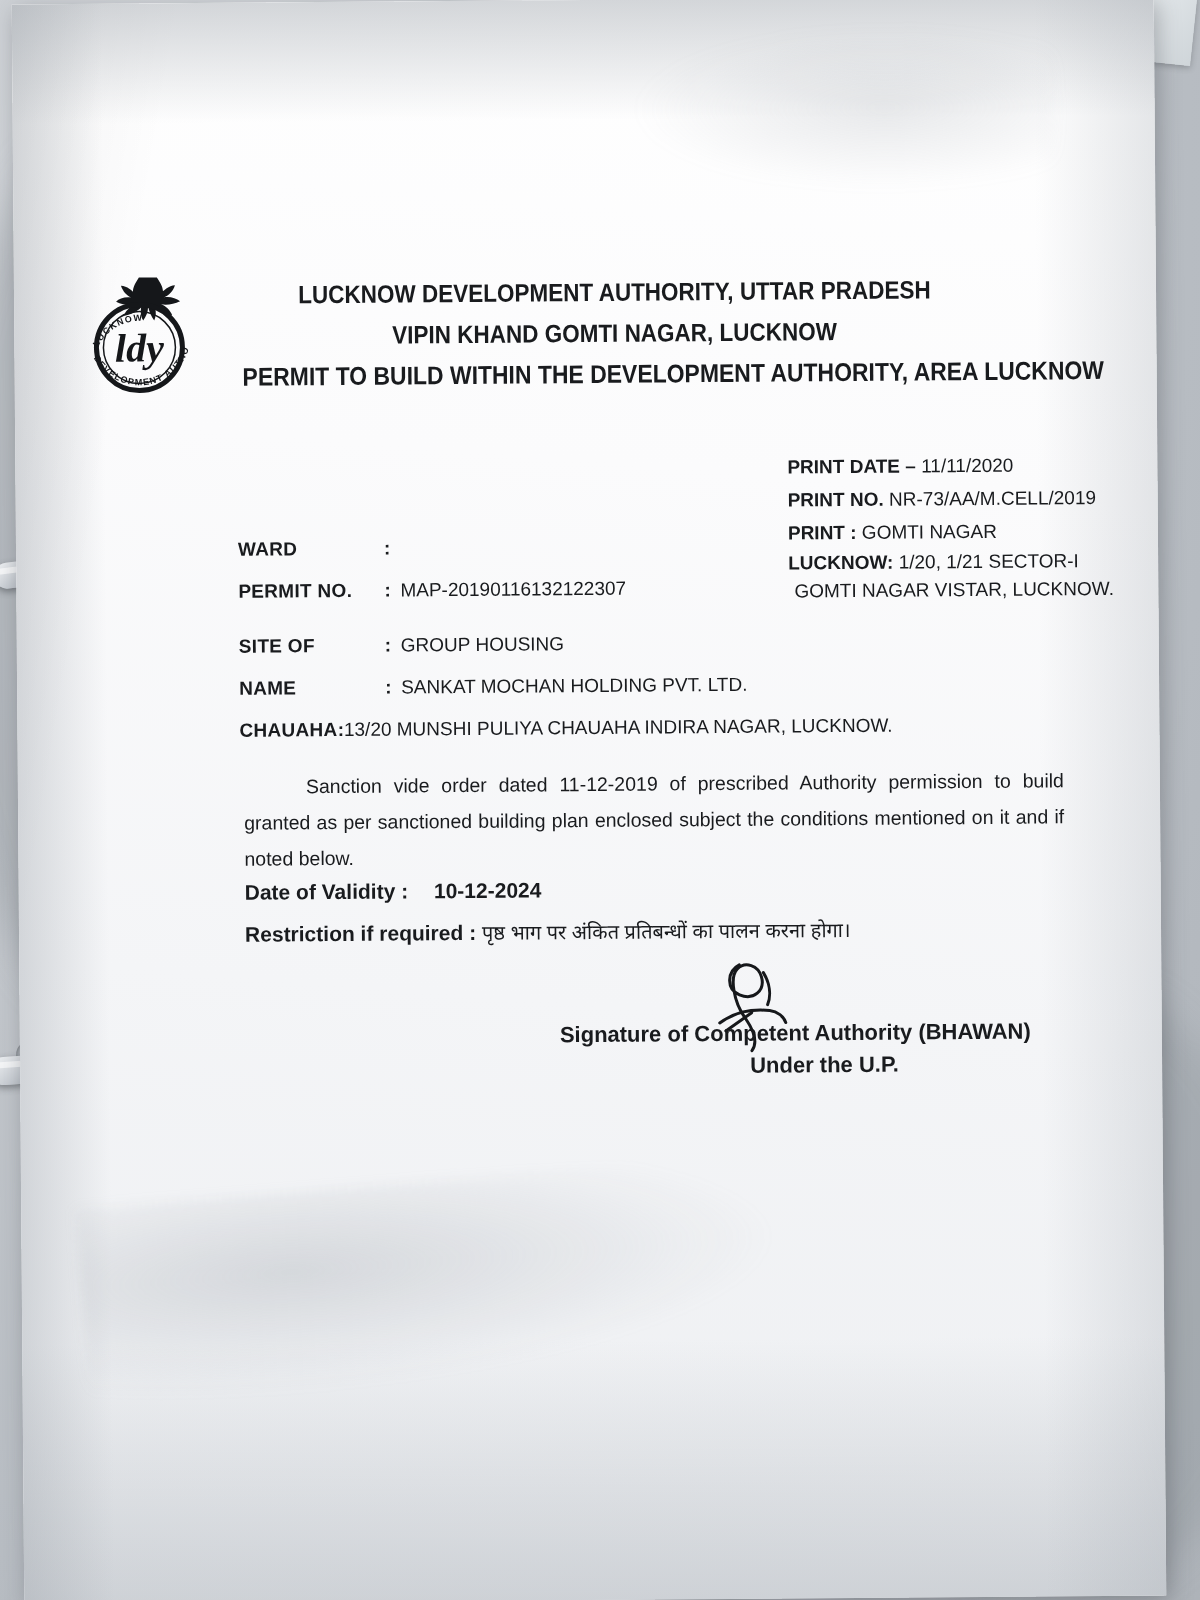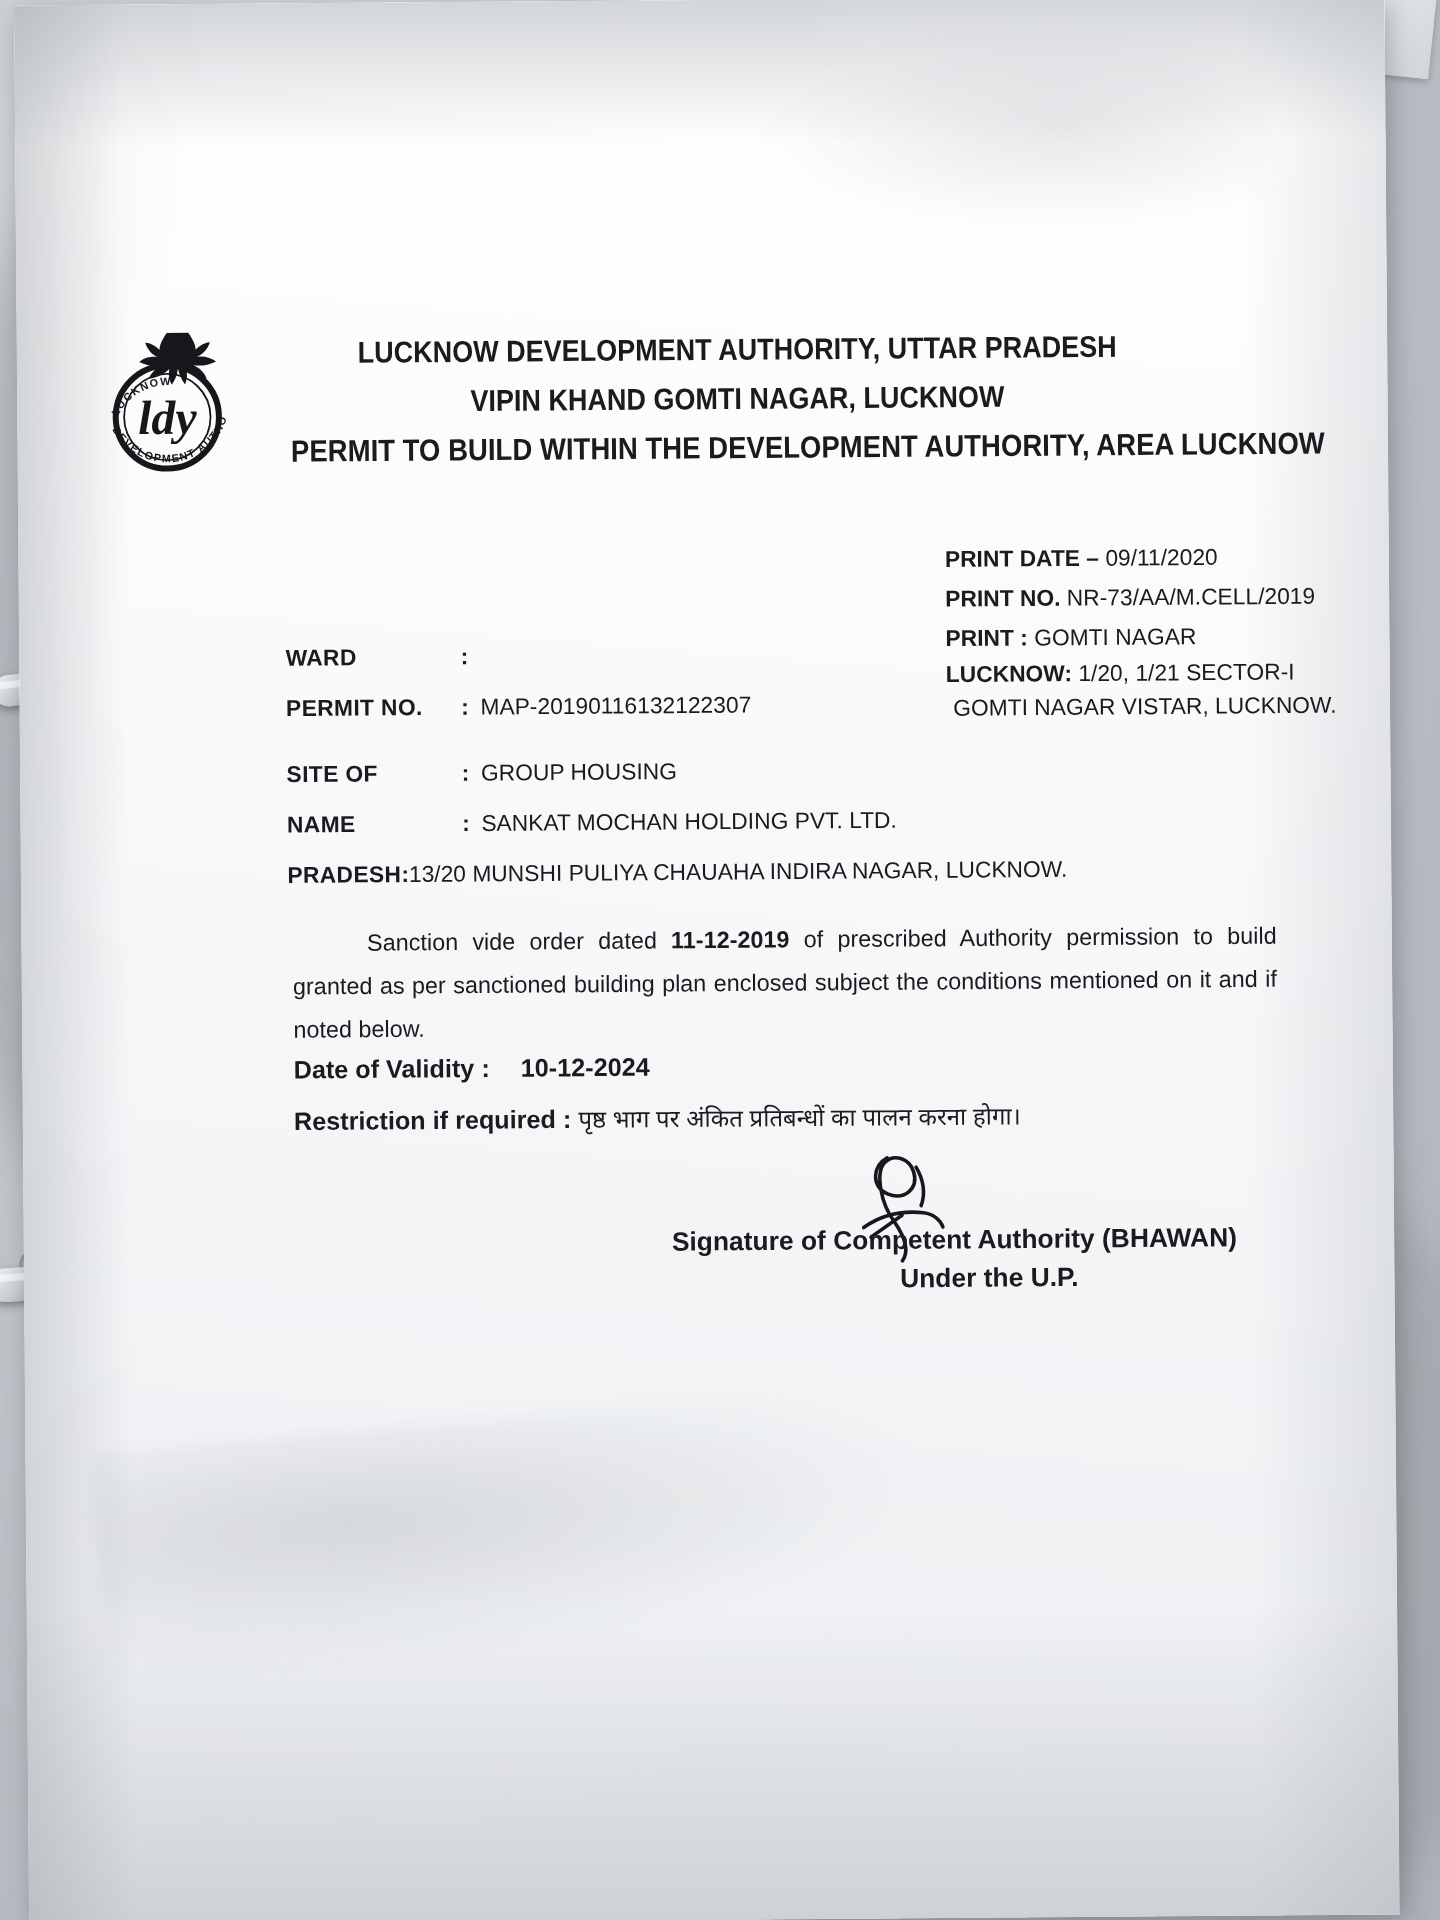--- a/index.html
+++ b/index.html
@@ -193,21 +193,21 @@
   
   #para {
     position: absolute;
     left: 226px; top: 766px;
     width: 820px;
     font-size: 19.5px;
     line-height: 36px;
     text-align: justify;
   }
   #para .indent { display: inline-block; width: 62px; }
-  #para b { font-weight: bold; }
+  #para b { font-weight: normal; }
 
   #validity {
     position: absolute;
     left: 226px; top: 878px;
     font-size: 21px;
     font-weight: bold;
     white-space: nowrap;
   }
   #validity .val { font-weight: bold; padding-left: 20px; }
 
@@ -293,21 +293,21 @@
 
       <div id="header">
         <div class="line l1">LUCKNOW DEVELOPMENT AUTHORITY, UTTAR PRADESH</div><br>
         <div class="line l2">VIPIN KHAND GOMTI NAGAR, LUCKNOW</div><br>
         <div class="line l3">PERMIT TO BUILD WITHIN THE DEVELOPMENT AUTHORITY, AREA LUCKNOW</div>
       </div>
 
       <div id="meta">
         <div class="row">
           <span class="k">PRINT DATE –</span>
-          <span class="v">09/11/2020</span>
+          <span class="v">11/11/2020</span>
         </div>
         <div class="row">
           <span class="k">PRINT NO.</span>
           <span class="v">NR-73/AA/M.CELL/2019</span>
         </div>
         <div class="row">
           <span class="k">PRINT :</span>
           <span class="v">GOMTI NAGAR</span>
         </div>
         <div class="row prop">
@@ -332,21 +332,21 @@
           <span class="label">SITE OF</span>
           <span class="colon">:</span>
           <span class="val">GROUP HOUSING</span>
         </div>
         <div class="frow">
           <span class="label">NAME</span>
           <span class="colon">:</span>
           <span class="val">SANKAT MOCHAN HOLDING PVT. LTD.</span>
         </div>
         <div class="frow">
-          <span class="label">PRADESH</span>
+          <span class="label">CHAUAHA</span>
           <span class="colon">:</span>
           <span class="val">13/20 MUNSHI PULIYA CHAUAHA INDIRA NAGAR,  LUCKNOW.</span>
         </div>
       </div>
 
       <div id="para">
         <span class="indent"></span><span>Sanction  vide  order  dated </span><b>11-12-2019</b><span> of prescribed  Authority  permission  to  build granted as per sanctioned building plan enclosed subject the conditions mentioned on it and if noted below.</span>
       </div>
 
       <div id="validity">

